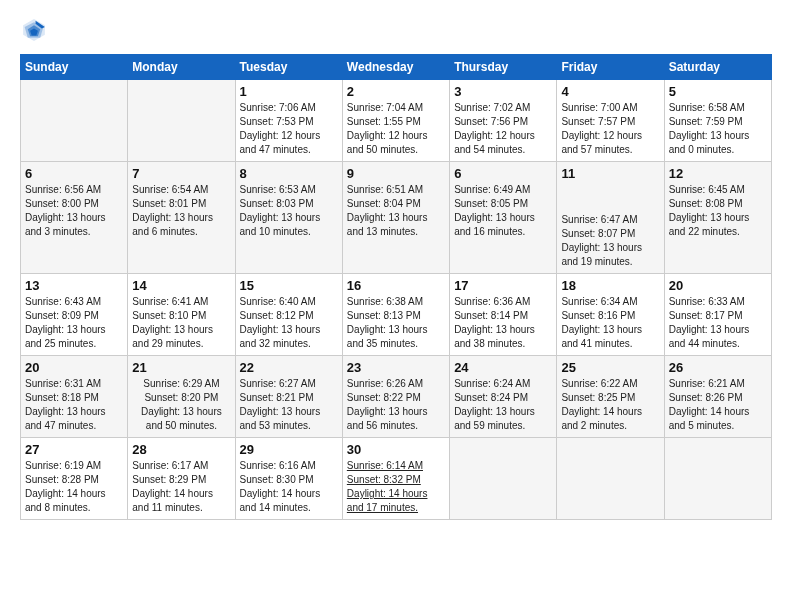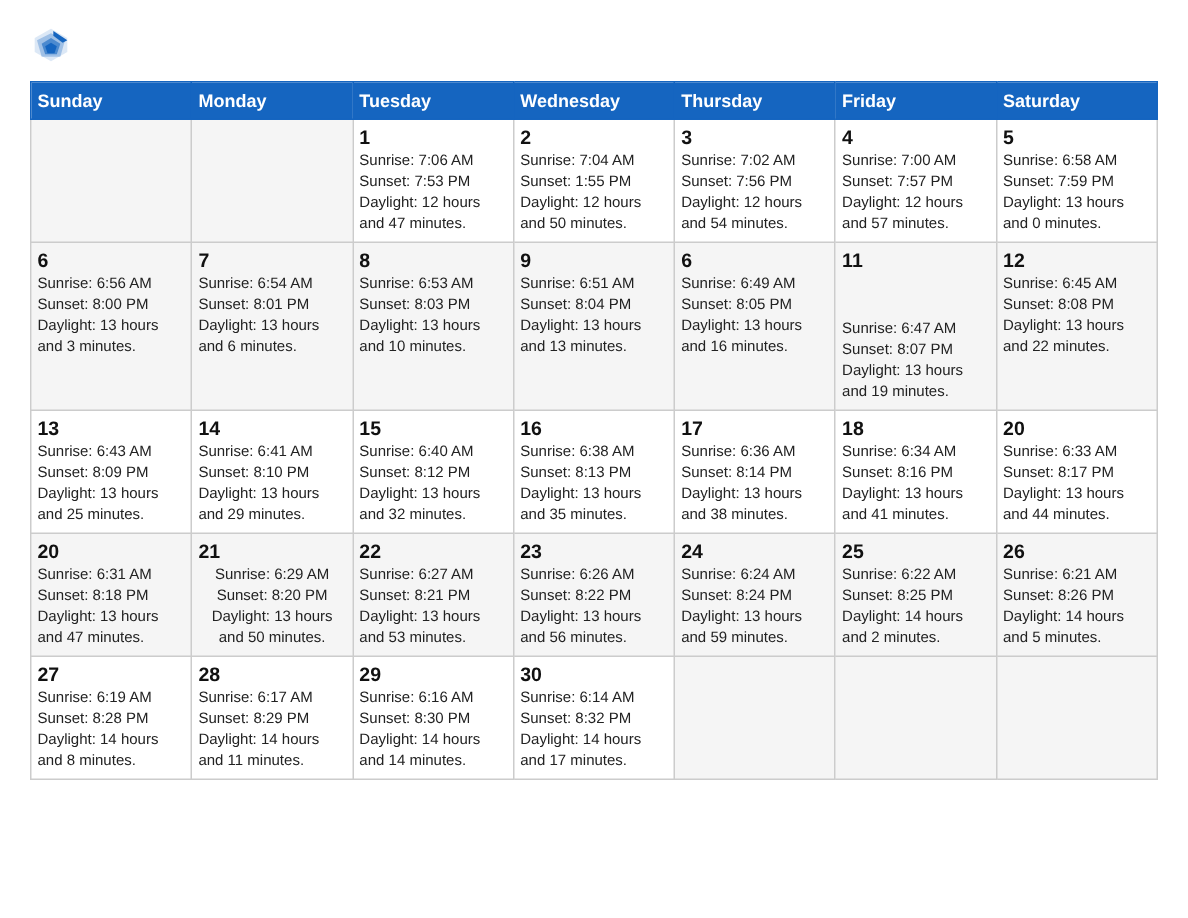--- a/index.html
+++ b/index.html
@@ -320,21 +320,21 @@
 Daylight: 14 hours and 11 minutes.</div>
           </td>
           <td>
             <span class="day-number">29</span>
             <div class="day-info" style="white-space: pre-line;">Sunrise: 6:16 AM
 Sunset: 8:30 PM
 Daylight: 14 hours and 14 minutes.</div>
           </td>
           <td>
             <span class="day-number">30</span>
-            <div class="day-info" style="white-space: pre-line;">Sunrise: 6:14 AM
+            <div class="day-info" style="white-space: pre-line; text-decoration: underline;">Sunrise: 6:14 AM
 Sunset: 8:32 PM
 Daylight: 14 hours and 17 minutes.</div>
           </td>
           <td class="empty"></td>
           <td class="empty"></td>
           <td class="empty"></td>
         </tr>
       </tbody>
   </table>
 </div>

